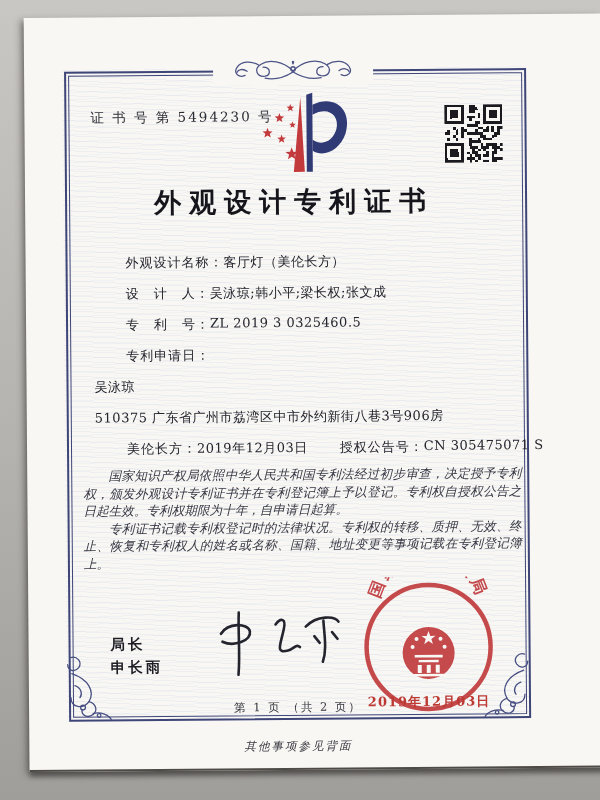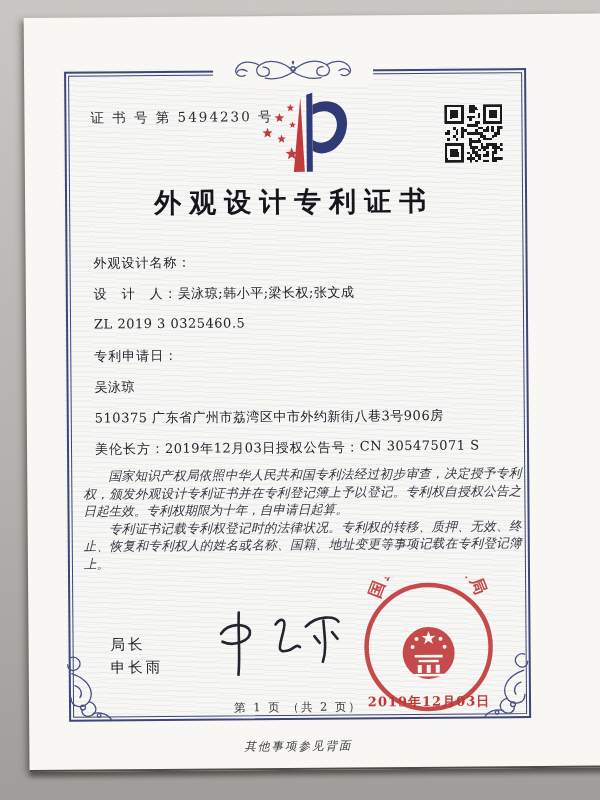--- a/index.html
+++ b/index.html
@@ -16,27 +16,27 @@
            repeating-linear-gradient(-2deg,rgba(125,148,198,.06) 0 1px,transparent 1px 7px);
          pointer-events:none;}
   .abs{position:absolute}
   .frame{left:40px;top:54px;width:458px;height:646px;border:2.4px solid #3e4577;}
   .frame-inner{position:absolute;inset:2px;border:1px solid #3e4577;}
   .cert-line{left:66px;top:92px;font-size:13.5px;letter-spacing:2px;color:#2c2c33;}
   .title{left:40px;top:168px;width:458px;text-align:center;font-size:27px;font-weight:700;
          letter-spacing:8px;color:#15151b;}
   .fields{left:68px;top:237px;width:410px;}
   .frow{height:31px;font-size:13px;color:#24242c;display:flex;white-space:nowrap;}
-  .frow .lab{letter-spacing:1px;}
+  .frow .lab{letter-spacing:1px;margin-left:32px;}
   .frow .val{letter-spacing:.5px;}
   .grant .pair2{}
   .body-text{left:56px;top:450px;width:438px;font-size:12.6px;line-height:17.6px;
              color:#383844;text-align:justify;font-style:italic;}
   .body-text p{margin:0;text-indent:2em;}
-  .officer{left:82px;top:616px;font-size:14.5px;font-weight:400;letter-spacing:3px;color:#1e1e24;
+  .officer{left:82px;top:616px;font-size:14.5px;font-weight:700;letter-spacing:3px;color:#1e1e24;
            font-family:"DejaVu Sans","Liberation Sans",sans-serif;line-height:23px;}
   .signature{left:180px;top:582px;}
   .seal{left:330px;top:562px;}
   .seal-date{left:322px;top:678px;width:156px;text-align:center;color:#bd3a34;
              font-size:13px;letter-spacing:1px;font-weight:600;}
   .page-info{left:40px;top:684px;width:458px;text-align:center;font-size:11.5px;
              color:#33333a;letter-spacing:2px;}
   .back-note{left:40px;top:723px;width:458px;text-align:center;font-size:11.5px;
              color:#3a3a42;font-style:italic;letter-spacing:2px;}
   .flourish-top{left:189px;top:41px;background:#f8f7f4;}
@@ -233,26 +233,28 @@
       <rect x="0" y="14" width="7" height="7" fill="#1b1b1f"></rect>
       <rect x="1" y="15" width="5" height="5" fill="#f8f7f4"></rect>
       <rect x="2" y="16" width="3" height="3" fill="#1b1b1f"></rect>
     </svg>
 
   <div class="abs title">外观设计专利证书</div>
 
   <div class="abs fields">
     <div class="frow">
       <span class="lab">外观设计名称：</span>
+      <span class="val">客厅灯（美伦长方）</span>
     </div>
     <div class="frow">
       <span class="lab">设　计　人：</span>
       <span class="val">吴泳琼;韩小平;梁长权;张文成</span>
     </div>
     <div class="frow">
+      <span class="lab">专　利　号：</span>
       <span class="val">ZL 2019 3 0325460.5</span>
     </div>
     <div class="frow">
       <span class="lab">专利申请日：</span>
     </div>
     <div class="frow">
       <span class="val">吴泳琼</span>
     </div>
     <div class="frow">
       <span class="val">510375 广东省广州市荔湾区中市外约新街八巷3号906房</span>

